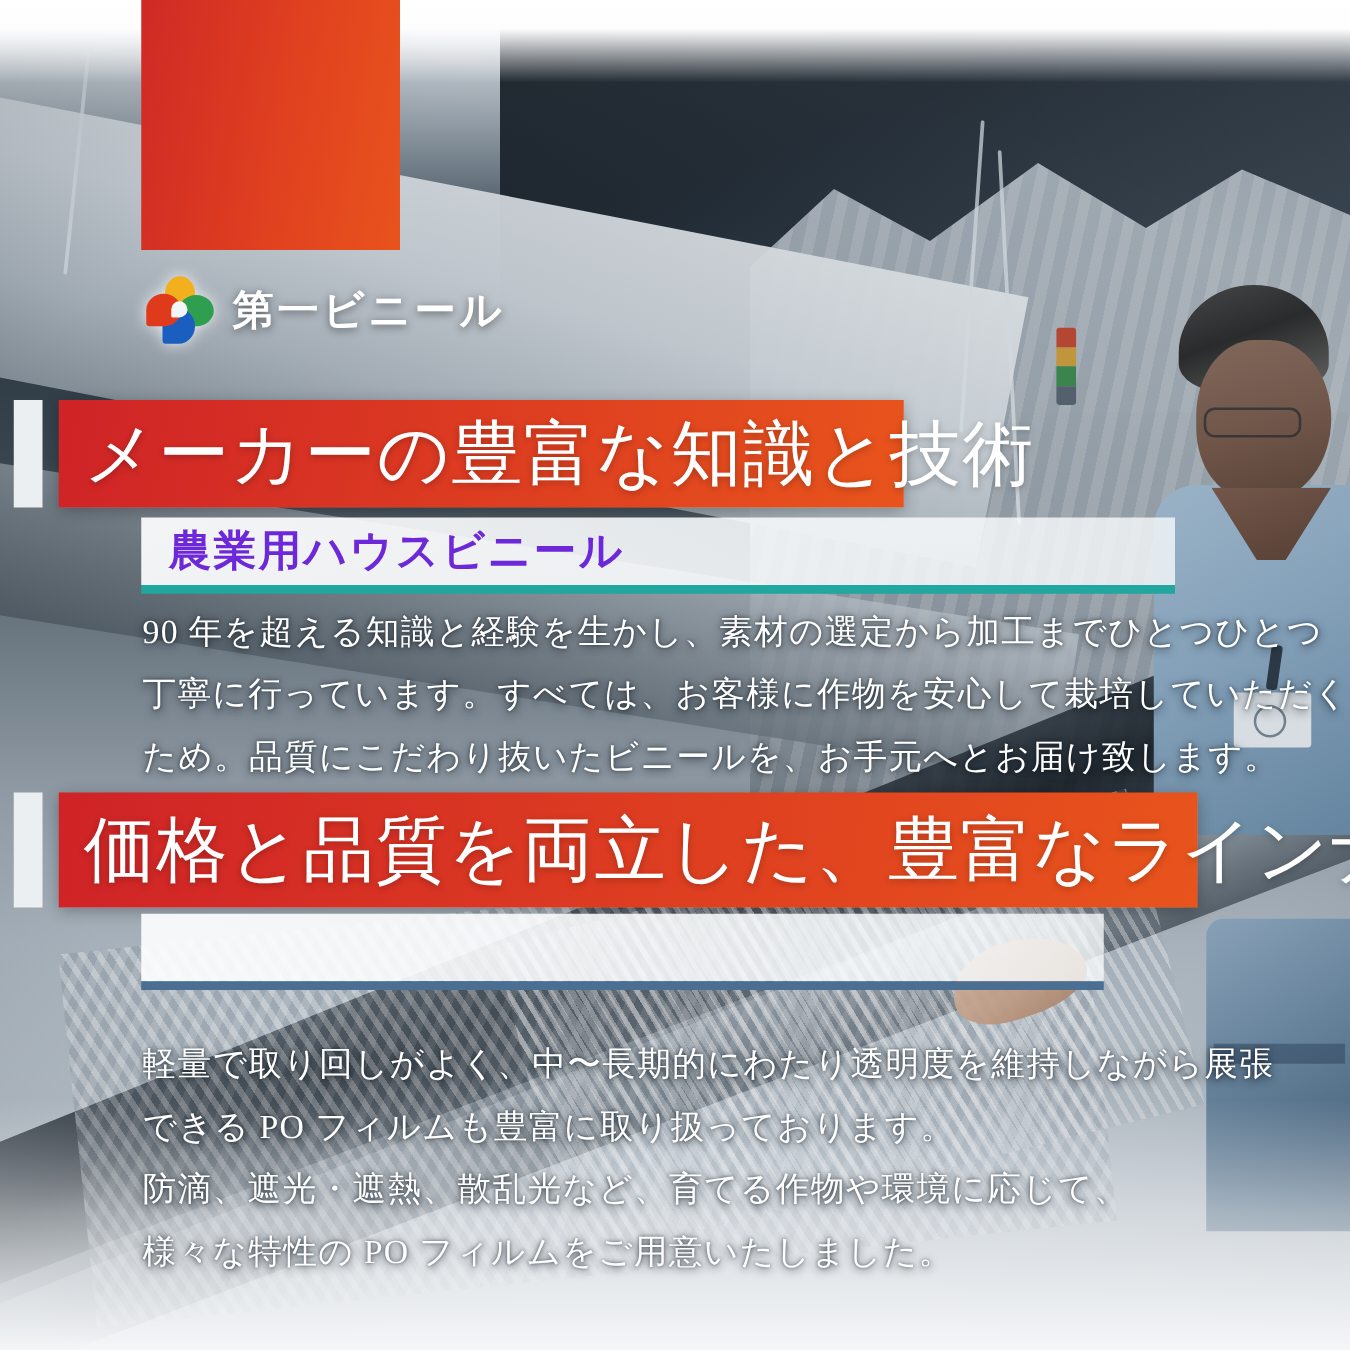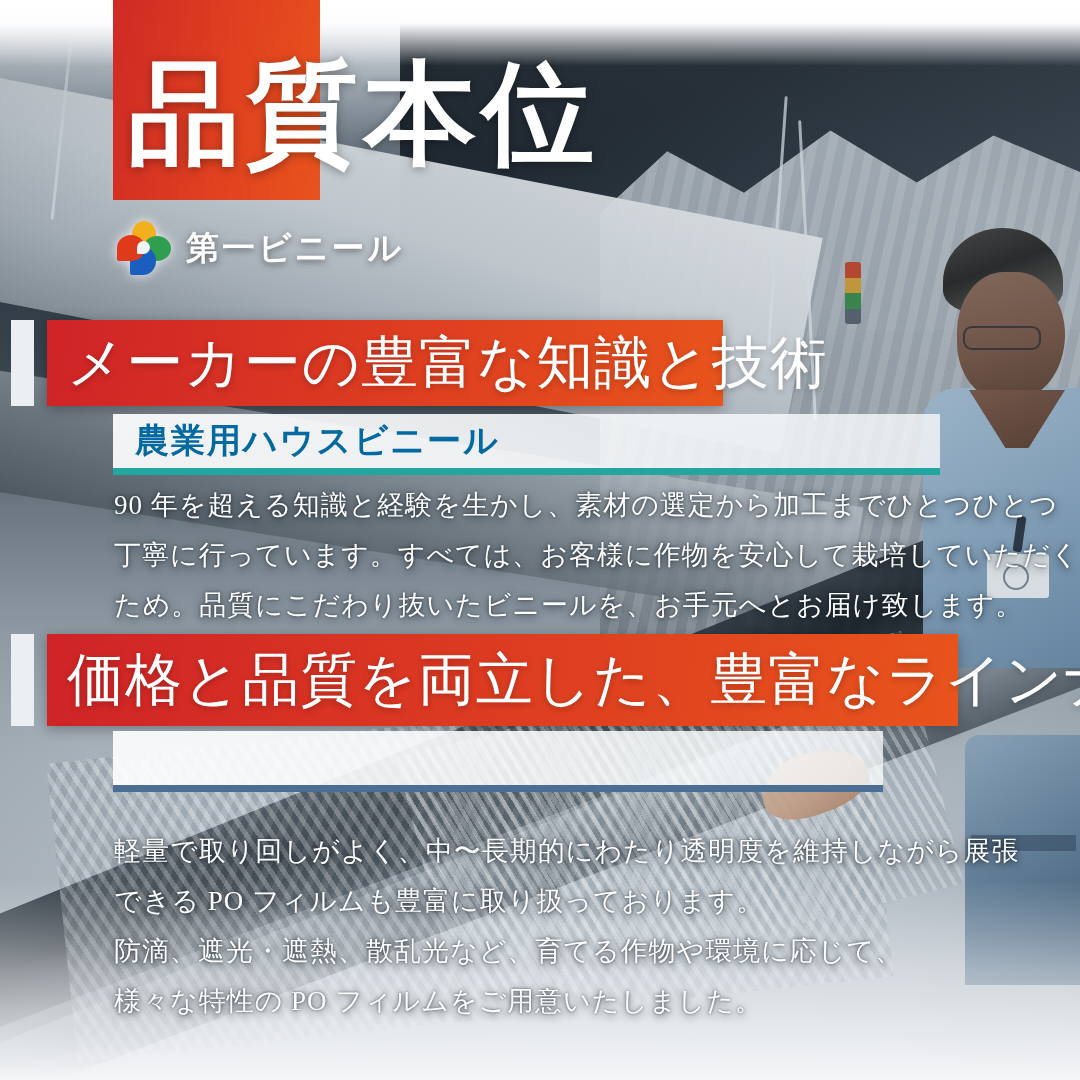--- a/index.html
+++ b/index.html
@@ -150,21 +150,21 @@
   #sidebar2{top:634px;height:92px;}
 
   
   .head-panel{position:absolute;left:113px;display:flex;align-items:center;}
   .head-panel .bg{position:absolute;inset:0;background:linear-gradient(90deg,rgba(252,253,254,.93) 0%,rgba(250,252,253,.87) 60%,rgba(248,251,252,.78) 100%);}
   .head-panel .txt{position:relative;padding-left:22px;font-weight:700;letter-spacing:2px;
     font-family:"DejaVu Sans","Liberation Sans",sans-serif;white-space:nowrap;}
   .underline{position:absolute;left:113px;height:7px;}
 
   #head1{top:414px;width:827px;height:54px;}
-  #head1 .txt{font-size:34px;color:#0369a1;}
+  #head1 .txt{font-size:34px;color:#6d28d9;}
   #ul1{top:468px;width:827px;background:#21a79f;}
   #head2{top:731px;width:770px;height:54px;}
   #head2 .txt{font-size:34px;color:#3f5f80;}
   #ul2{top:785px;width:770px;background:#4a6f92;}
 
   
   .para{position:absolute;left:114px;color:#ffffff;font-size:27px;line-height:50px;
     letter-spacing:1px;text-shadow:0 2px 8px rgba(10,20,30,.75),0 0 3px rgba(10,20,30,.6);}
   #para1{top:480px;width:880px;}
   #para2{top:826px;width:880px;}
@@ -209,21 +209,20 @@
     <div class="hand"></div>
     <div class="worker2"></div>
 
     <div class="ph-tint"></div>
     <div class="ph-vig"></div>
     <div class="ph-topfade"></div>
     <div class="ph-bottomfade"></div>
   </div>
 
   <div class="title-block"></div>
-  <div class="title-text">品質本位</div>
 
   <div class="brandline">
     <div class="logo">
       <span class="p-y"></span>
       <span class="p-g"></span>
       <span class="p-b"></span>
       <span class="p-r"></span>
       <span class="p-c"></span>
     </div>
     <div class="brand-name">第一ビニール</div>

